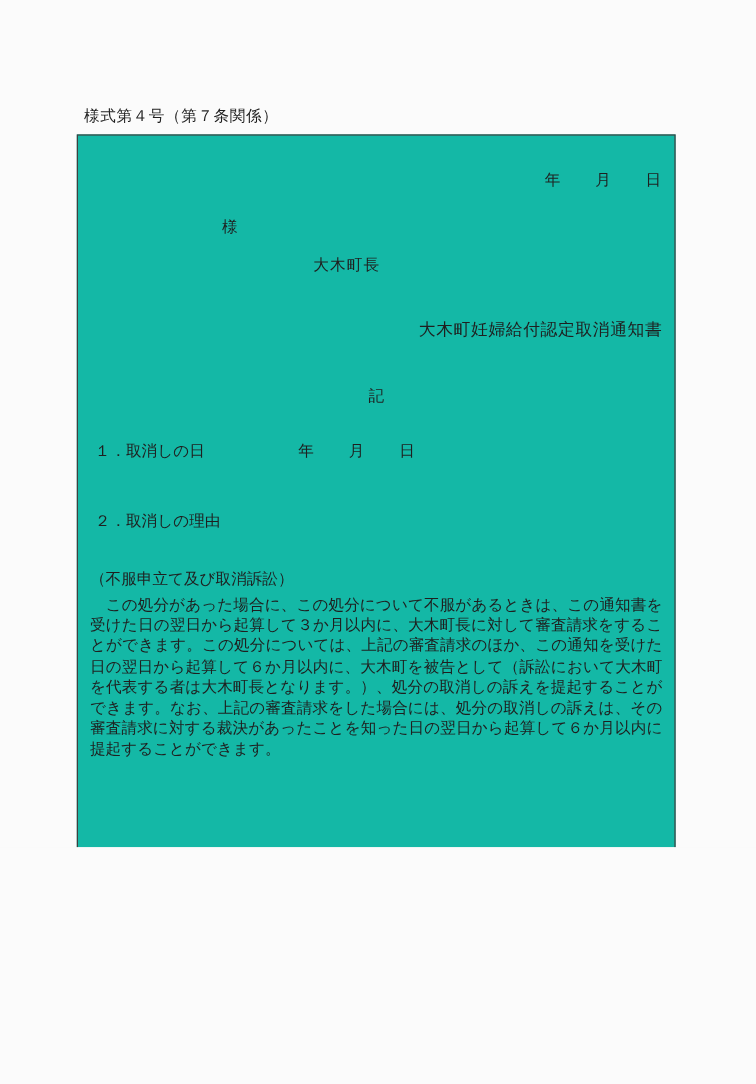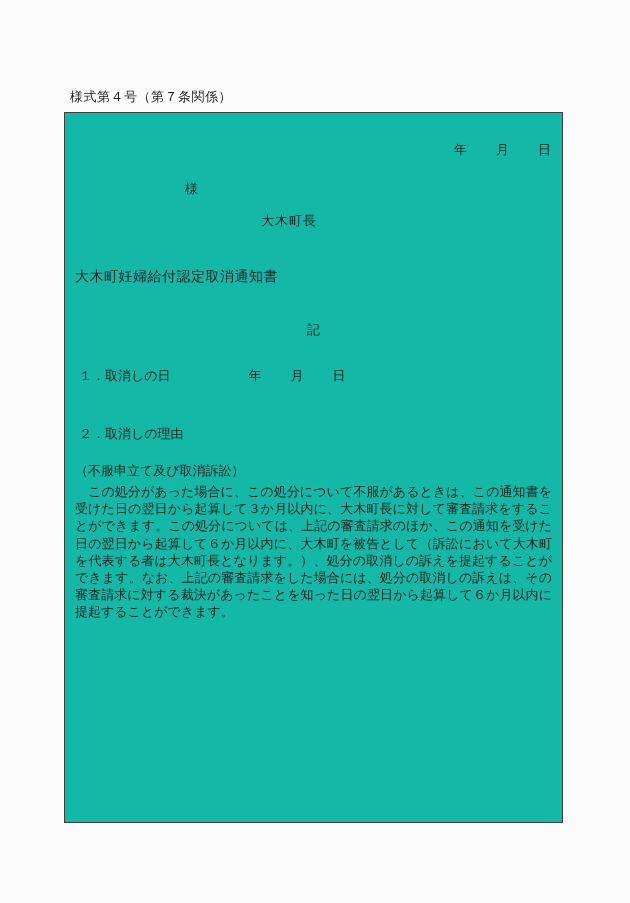--- a/index.html
+++ b/index.html
@@ -3,23 +3,23 @@
 <meta charset="utf-8">
 <style>
   html, body {
     margin: 0;
     padding: 0;
     background: #fbfbfb;
   }
   .page {
     position: relative;
     width: 630px;
-    height: 903px;
+    height: 706px;
     background: #fbfbfb;
-    font-family: Liberation Sans, sans-serif;
+    font-family: Liberation Serif, serif;
     color: #1f1f1f;
     overflow: hidden;
   }
   .form-label {
     position: absolute;
     left: 70px;
     top: 88px;
     font-size: 13px;
     line-height: 17px;
     letter-spacing: 0.5px;
@@ -50,21 +50,21 @@
     padding-left: 110px;
   }
   .sender-line {
     margin-top: 15px;
     text-align: center;
     padding-right: 49px;
     letter-spacing: 1px;
   }
   .doc-title {
     margin-top: 38px;
-    text-align: left;
+    text-align: right;
     font-size: 14px;
     line-height: 18px;
     letter-spacing: 0.5px;
   }
   .intro-text {
     margin-top: 31px;
   }
   .record-marker {
     margin-top: 36px;
     text-align: center;
@@ -73,21 +73,21 @@
     padding-left: 4px;
     white-space: nowrap;
   }
   .item-row.first { margin-top: 29px; }
   .item-row.second { margin-top: 41px; }
   .item-date-value {
     margin-left: 78px;
     letter-spacing: 1px;
   }
   .appeal-heading {
-    margin-top: 20px;
+    margin-top: 32px;
   }
   .appeal-paragraphs p {
     margin: 0;
     text-align: justify;
     line-height: 17.2px;
   }
   .appeal-paragraphs p.first { margin-top: 4px; }
 </style>
 </head>
 <body>

